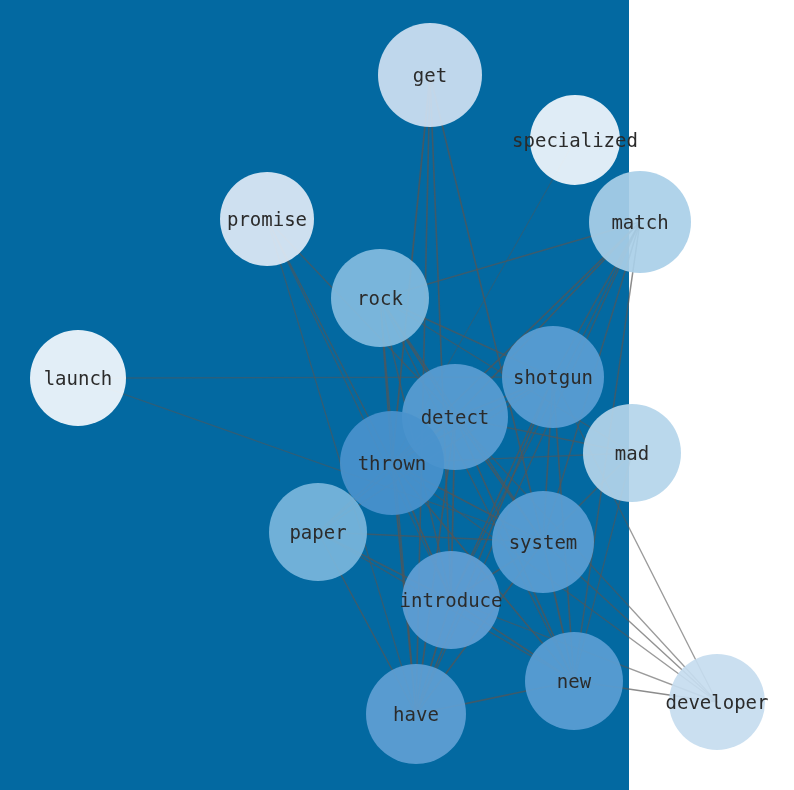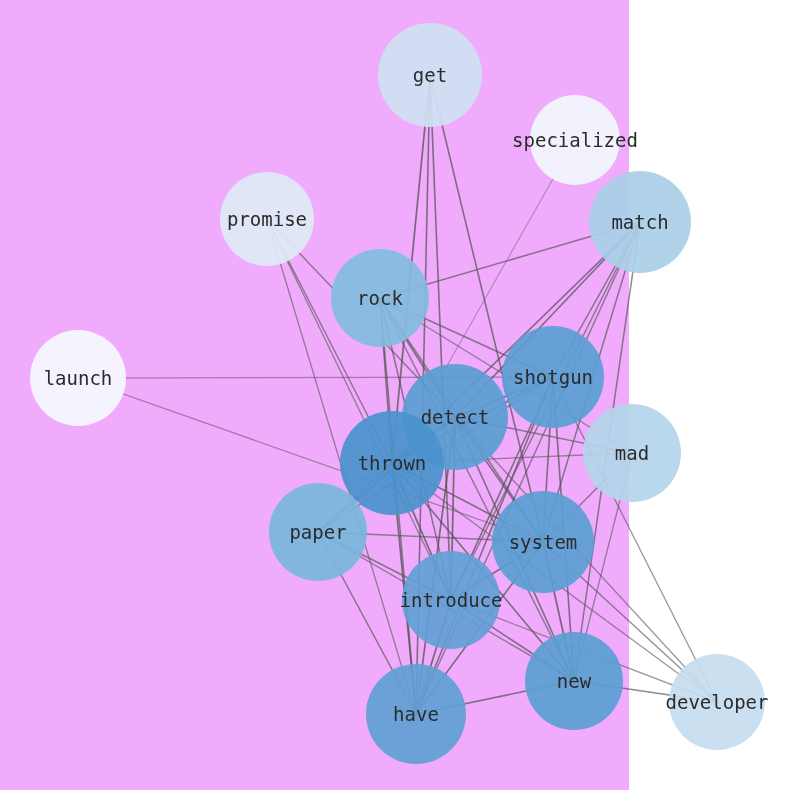--- a/index.html
+++ b/index.html
@@ -11,21 +11,21 @@
   body {
     width: 794px;
     height: 790px;
     overflow: hidden;
     font-family: "DejaVu Sans Mono", "Liberation Mono", monospace;
   }
   #graph-root {
     position: relative;
     width: 629px;
     height: 790px;
-    background: #f0abfc;
+    background: #0369a1;
   }
   #graph-svg {
     position: absolute;
     top: 0;
     left: 0;
     width: 794px;
     height: 790px;
     display: block;
   }
   .node-circle {

